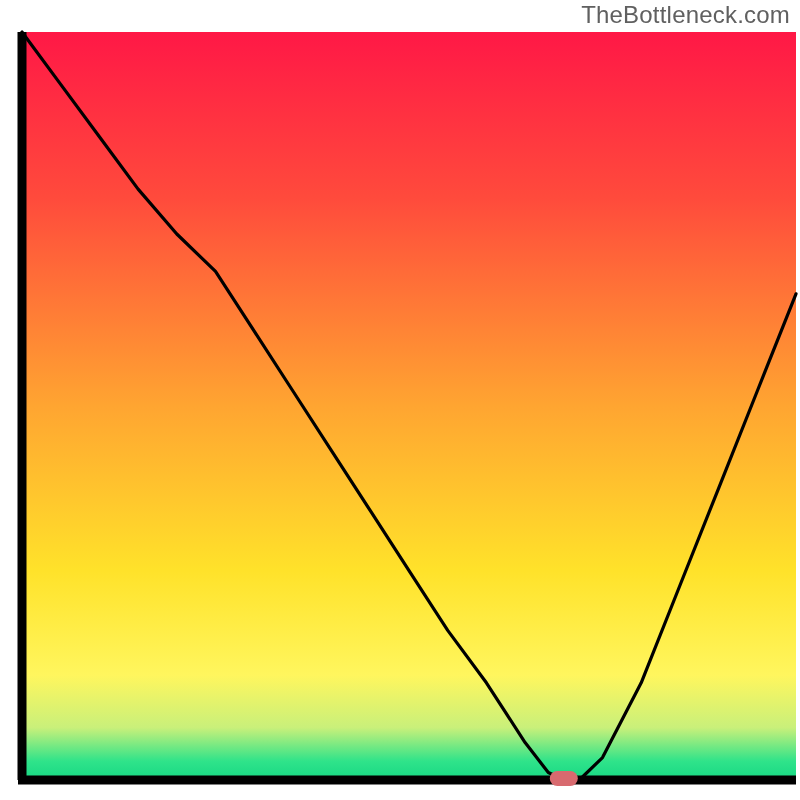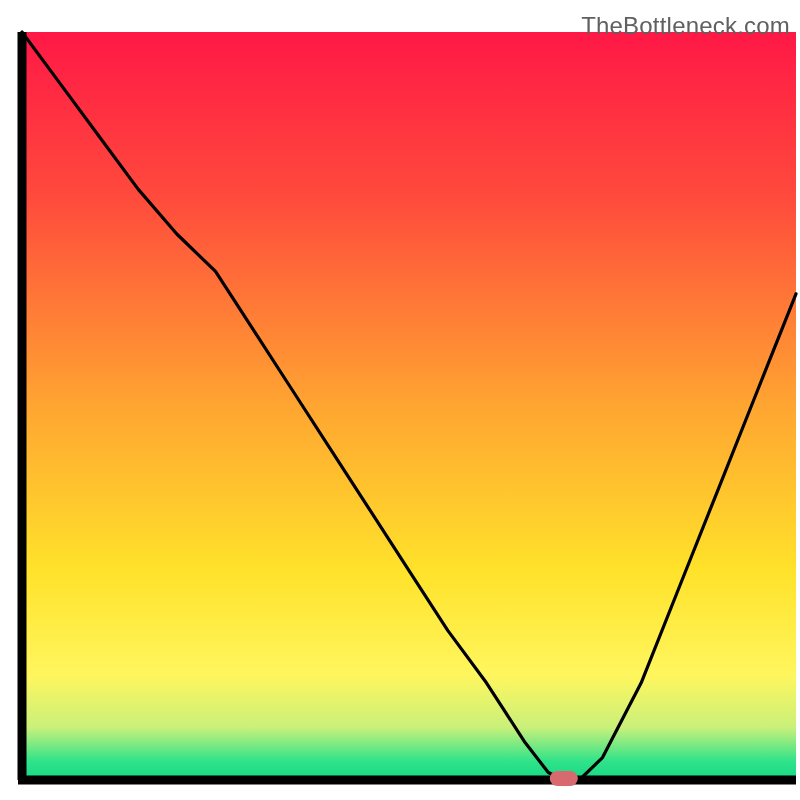--- a/index.html
+++ b/index.html
@@ -10,21 +10,21 @@
     background: #ffffff;
     font-family: Arial, Helvetica, sans-serif;
   }
   .chart-wrap {
     position: relative;
     width: 800px;
     height: 800px;
   }
   .watermark {
     position: absolute;
-    top: 12px;
+    top: 1px;
     right: 10px;
     color: #606060;
     font-size: 24px;
     font-weight: 400;
     letter-spacing: 0.2px;
     z-index: 10;
   }
   svg {
     display: block;
   }

